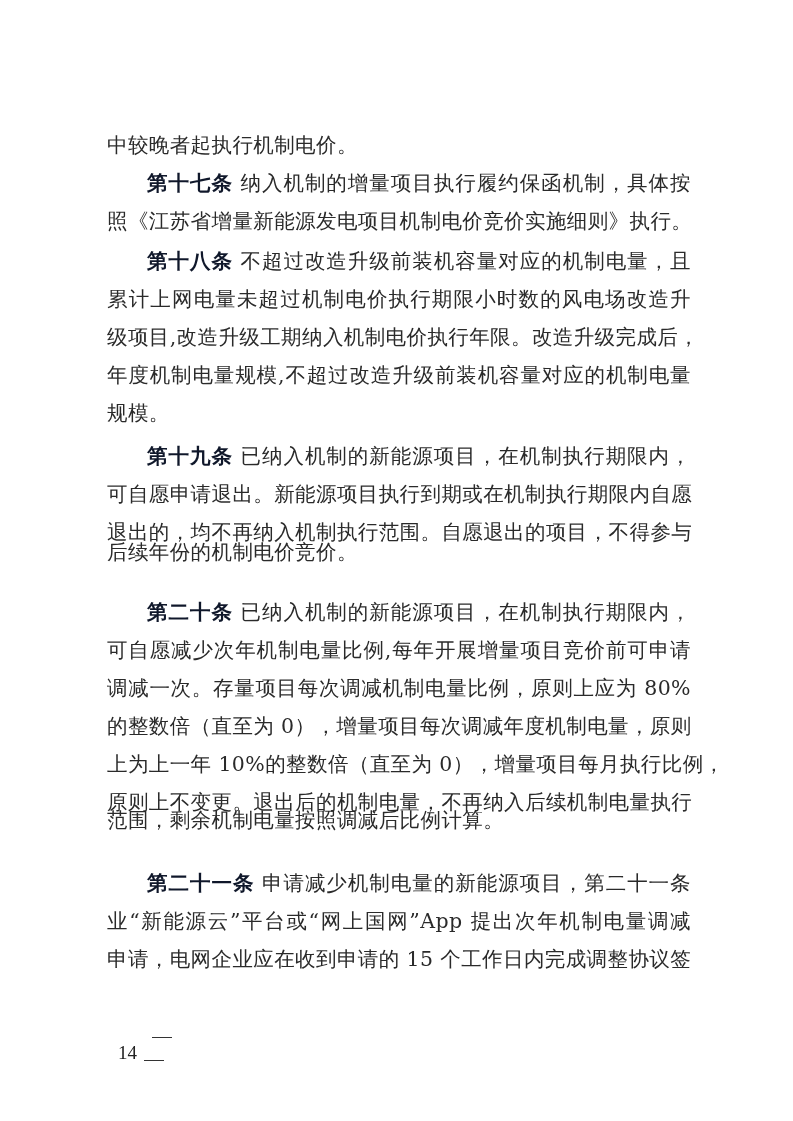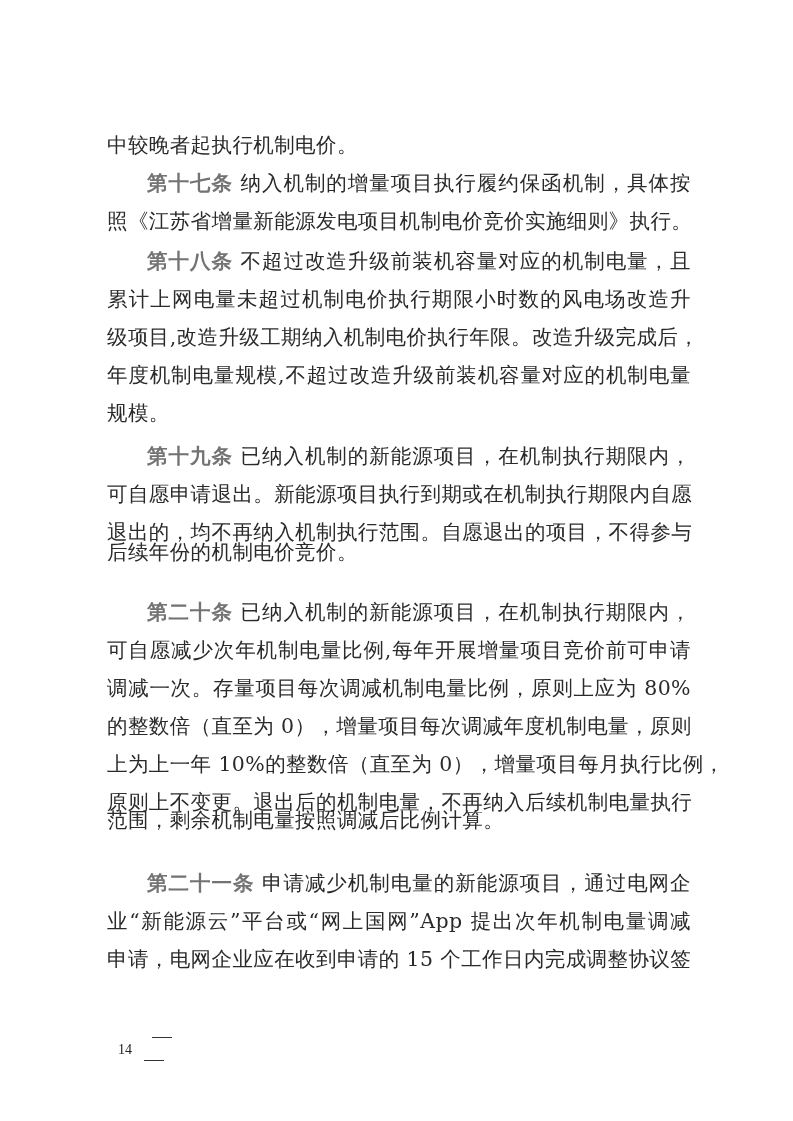--- a/index.html
+++ b/index.html
@@ -2,23 +2,23 @@
 <html><head>
 <meta charset="utf-8">
 <style>
   html, body { margin:0; padding:0; }
   body { width:793px; height:1121px; background:#ffffff; position:relative; overflow:hidden;
          font-family:"DejaVu Serif", "Liberation Serif", serif; color:#2a2a2a; }
   .page { position:absolute; left:0; top:0; width:793px; height:1121px; }
   .line { position:absolute; left:107px; width:584px; height:38px; font-size:20.5px; line-height:38px;
           white-space:nowrap; text-align:justify; text-align-last:justify; letter-spacing:0.4px; }
   .line.last { text-align-last:left; }
-  .bold { font-family:Liberation Sans, sans-serif; font-weight:bold; color:#737373; }
+  .bold { font-family:Liberation Sans, sans-serif; font-weight:bold; color:#0f172a; }
   .indent { padding-left:40px; width:544px; }
-  .pgnum { position:absolute; left:118px; top:1042px; font-size:14px; font-family:"Liberation Serif", serif; color:#222; }
+  .pgnum { position:absolute; left:118px; top:1042px; font-size:19px; font-family:"Liberation Serif", serif; color:#222; }
   .dash-top { position:absolute; left:152px; top:1037px; width:20px; height:1.4px; background:#333; }
   .dash-right { position:absolute; left:144px; top:1060px; width:20px; height:1.4px; background:#333; }
 </style>
 </head>
 <body>
 
 <div class="page">
   <div id="lines">
       <div class="line last" style="top: 126px;"><span>中较晚者起执行机制电价。</span></div>
       <div class="line indent" style="top: 164px;"><span class="bold">第十七条</span> <span>纳入机制的增量项目执行履约保函机制，具体按</span></div>
@@ -32,20 +32,20 @@
       <div class="line" style="top: 475px;"><span>可自愿申请退出。新能源项目执行到期或在机制执行期限内自愿</span></div>
       <div class="line" style="top: 513px;"><span>退出的，均不再纳入机制执行范围。自愿退出的项目，不得参与</span></div>
       <div class="line last" style="top: 533px;"><span>后续年份的机制电价竞价。</span></div>
       <div class="line indent" style="top: 593px;"><span class="bold">第二十条</span> <span>已纳入机制的新能源项目，在机制执行期限内，</span></div>
       <div class="line" style="top: 631px;"><span>可自愿减少次年机制电量比例,每年开展增量项目竞价前可申请</span></div>
       <div class="line" style="top: 669px;"><span>调减一次。存量项目每次调减机制电量比例，原则上应为 80%</span></div>
       <div class="line" style="top: 707px;"><span>的整数倍（直至为 0），增量项目每次调减年度机制电量，原则</span></div>
       <div class="line" style="top: 745px;"><span>上为上一年 10%的整数倍（直至为 0），增量项目每月执行比例，</span></div>
       <div class="line" style="top: 783px;"><span>原则上不变更。退出后的机制电量，不再纳入后续机制电量执行</span></div>
       <div class="line last" style="top: 801px;"><span>范围，剩余机制电量按照调减后比例计算。</span></div>
-      <div class="line indent" style="top: 864px;"><span class="bold">第二十一条</span> <span>申请减少机制电量的新能源项目，通过电网企</span></div>
+      <div class="line indent" style="top: 864px;"><span class="bold">第二十一条</span> <span>申请减少机制电量的新能源项目，第二十一条</span></div>
       <div class="line" style="top: 902px;"><span>业“新能源云”平台或“网上国网”App 提出次年机制电量调减</span></div>
       <div class="line" style="top: 940px;"><span>申请，电网企业应在收到申请的 15 个工作日内完成调整协议签</span></div>
     </div>
   <div class="dash-top"></div>
   <div class="pgnum">14</div>
   <div class="dash-right"></div>
 </div>
 
 </body></html>

